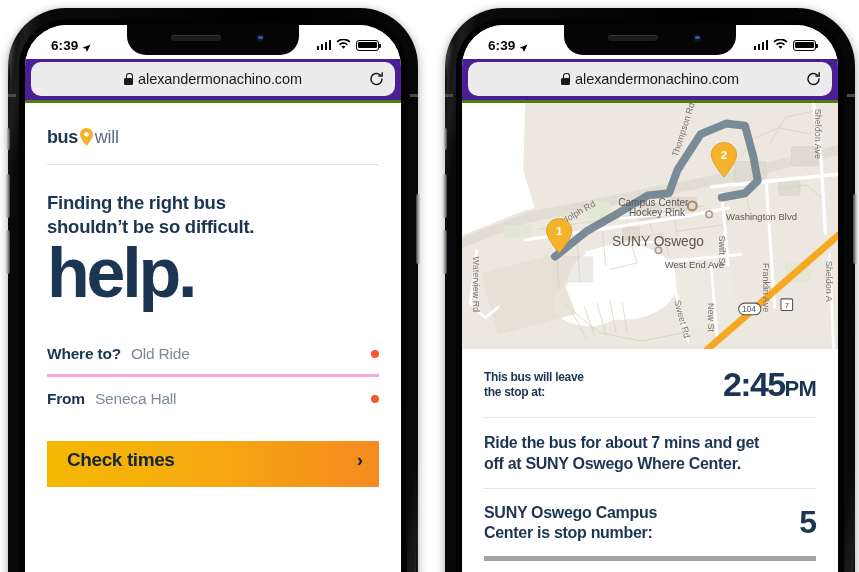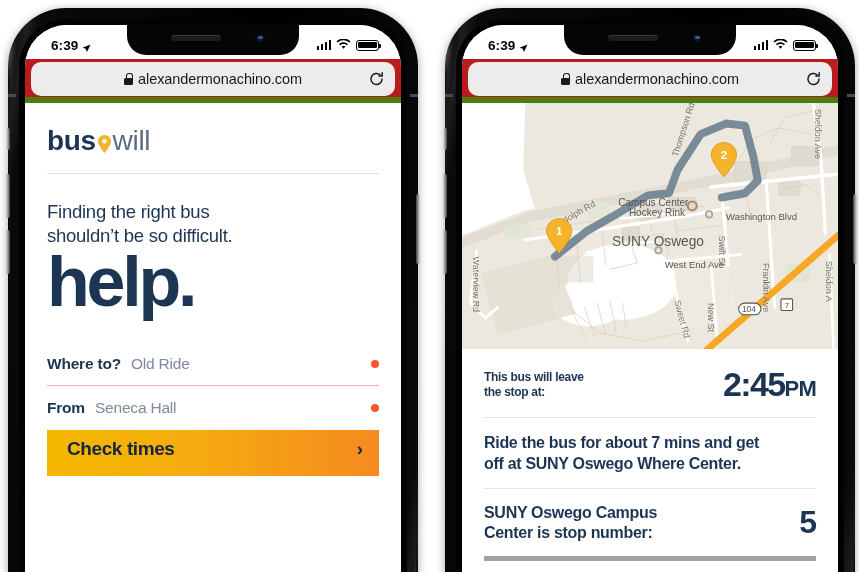--- a/index.html
+++ b/index.html
@@ -110,22 +110,22 @@
     width: 23px; height: 11px; border: 1.3px solid #000; border-radius: 3px;
     position: relative; padding: 1.2px;
   }
   .batt::after { content:""; position:absolute; right:-3.2px; top:3px;
     width:1.8px; height:4px; background:#000; border-radius:0 1px 1px 0; }
   .batt b { display:block; height:100%; background:#000; border-radius:1.3px; }
 
   
   .urlbar-wrap {
     position: absolute; top: 34px; left: 0; right: 0; height: 44px;
-    background: #b91c1c; padding: 3px 6px 7px; z-index: 20;
-    border-bottom: 6px solid #4d7c0f;
+    background: #4c1d95; padding: 3px 6px 7px; z-index: 20;
+    border-bottom: 3px solid #4d7c0f;
   }
   .urlbar {
     height: 34px; background: #ececec; border-radius: 10px;
     display: flex; align-items: center; justify-content: center;
     position: relative;
   }
   .lock { width: 9px; height: 12px; position: relative; margin-right: 5px; flex:0 0 auto; }
   .lock::before { content:""; position:absolute; bottom:0; left:0;
     width:9px; height:7px; background:#1a1a1a; border-radius:1.5px; }
   .lock::after { content:""; position:absolute; top:0; left:2px;
@@ -134,50 +134,50 @@
   .url-text { font-size: 14.5px; color: #1a1a1a; letter-spacing: -.1px; }
   .reload { position: absolute; right: 10px; top: 50%; transform: translateY(-50%);
     width: 17px; height: 17px; }
 
   
   .page { position: absolute; top: 78px; left: 0; right: 0; bottom: 0;
     background: #fff; overflow: hidden; }
   .pad { padding: 0 22px; }
 
   
-  .logo { display: flex; align-items: baseline; padding-top: 22px; font-size: 28px; text-align: right; }
+  .logo { display: flex; align-items: baseline; padding-top: 22px; font-size: 18px; text-align: right; }
   .logo-bus { font-weight: 700; color: #1c3553; letter-spacing: -.4px; }
   .logo-pin { width: 13px; height: 18px; margin: 0 2px; position: relative; top: 3px; }
   .logo-share { font-weight: 400; color: #5f6c7e; letter-spacing: -.3px; }
   .rule { height: 1px; background: #e0e0e0; margin: 16px 0 0; }
 
   
   .sub {
     margin-top: 26px; font-size: 18.5px; line-height: 1.28;
-    font-weight: 400; color: #1c3553; letter-spacing: -.25px;
+    font-weight: 700; color: #1c3553; letter-spacing: -.25px;
   }
   .hero {
     margin-top: 4px; font-size: 70px; line-height: .90;
     font-weight: 800; color: #1c3553; letter-spacing: -3.2px;
   }
 
   
   .form { margin-top: 28px; }
   .frow {
     display: flex; align-items: center; height: 44px;
-    border-bottom: 1px solid #f9a8d4; gap: 10px;
+    border-bottom: 3px solid #f9a8d4; gap: 10px;
   }
   .frow:last-of-type { border-bottom: none; }
   .flabel { font-size: 15.5px; font-weight: 700; color: #1c3553; letter-spacing:-.2px; }
   .fvalue { font-size: 15.5px; font-weight: 400; color: #7e8a99; letter-spacing:-.2px; }
   .fdot { margin-left: auto; width: 8px; height: 8px; border-radius: 50%; background: #f8572e; }
 
   
   .cta {
-    height: 46px; width: 100%;
+    margin-top: 20px; height: 46px; width: 100%;
     border: none; display: flex; align-items: center; justify-content: space-between;
     padding: 0 16px 8px 20px; cursor: pointer;
     font-family: "Liberation Sans", sans-serif;
   }
   .cta-label { font-size: 19px; font-weight: 800; color: #14263d; letter-spacing: -.4px; }
   .cta-arrow { font-size: 19px; font-weight: 800; color: #14263d; }
 
   
   .map { position: relative; width: 100%; height: 246px; overflow: hidden;
     background: #ffffff; }

